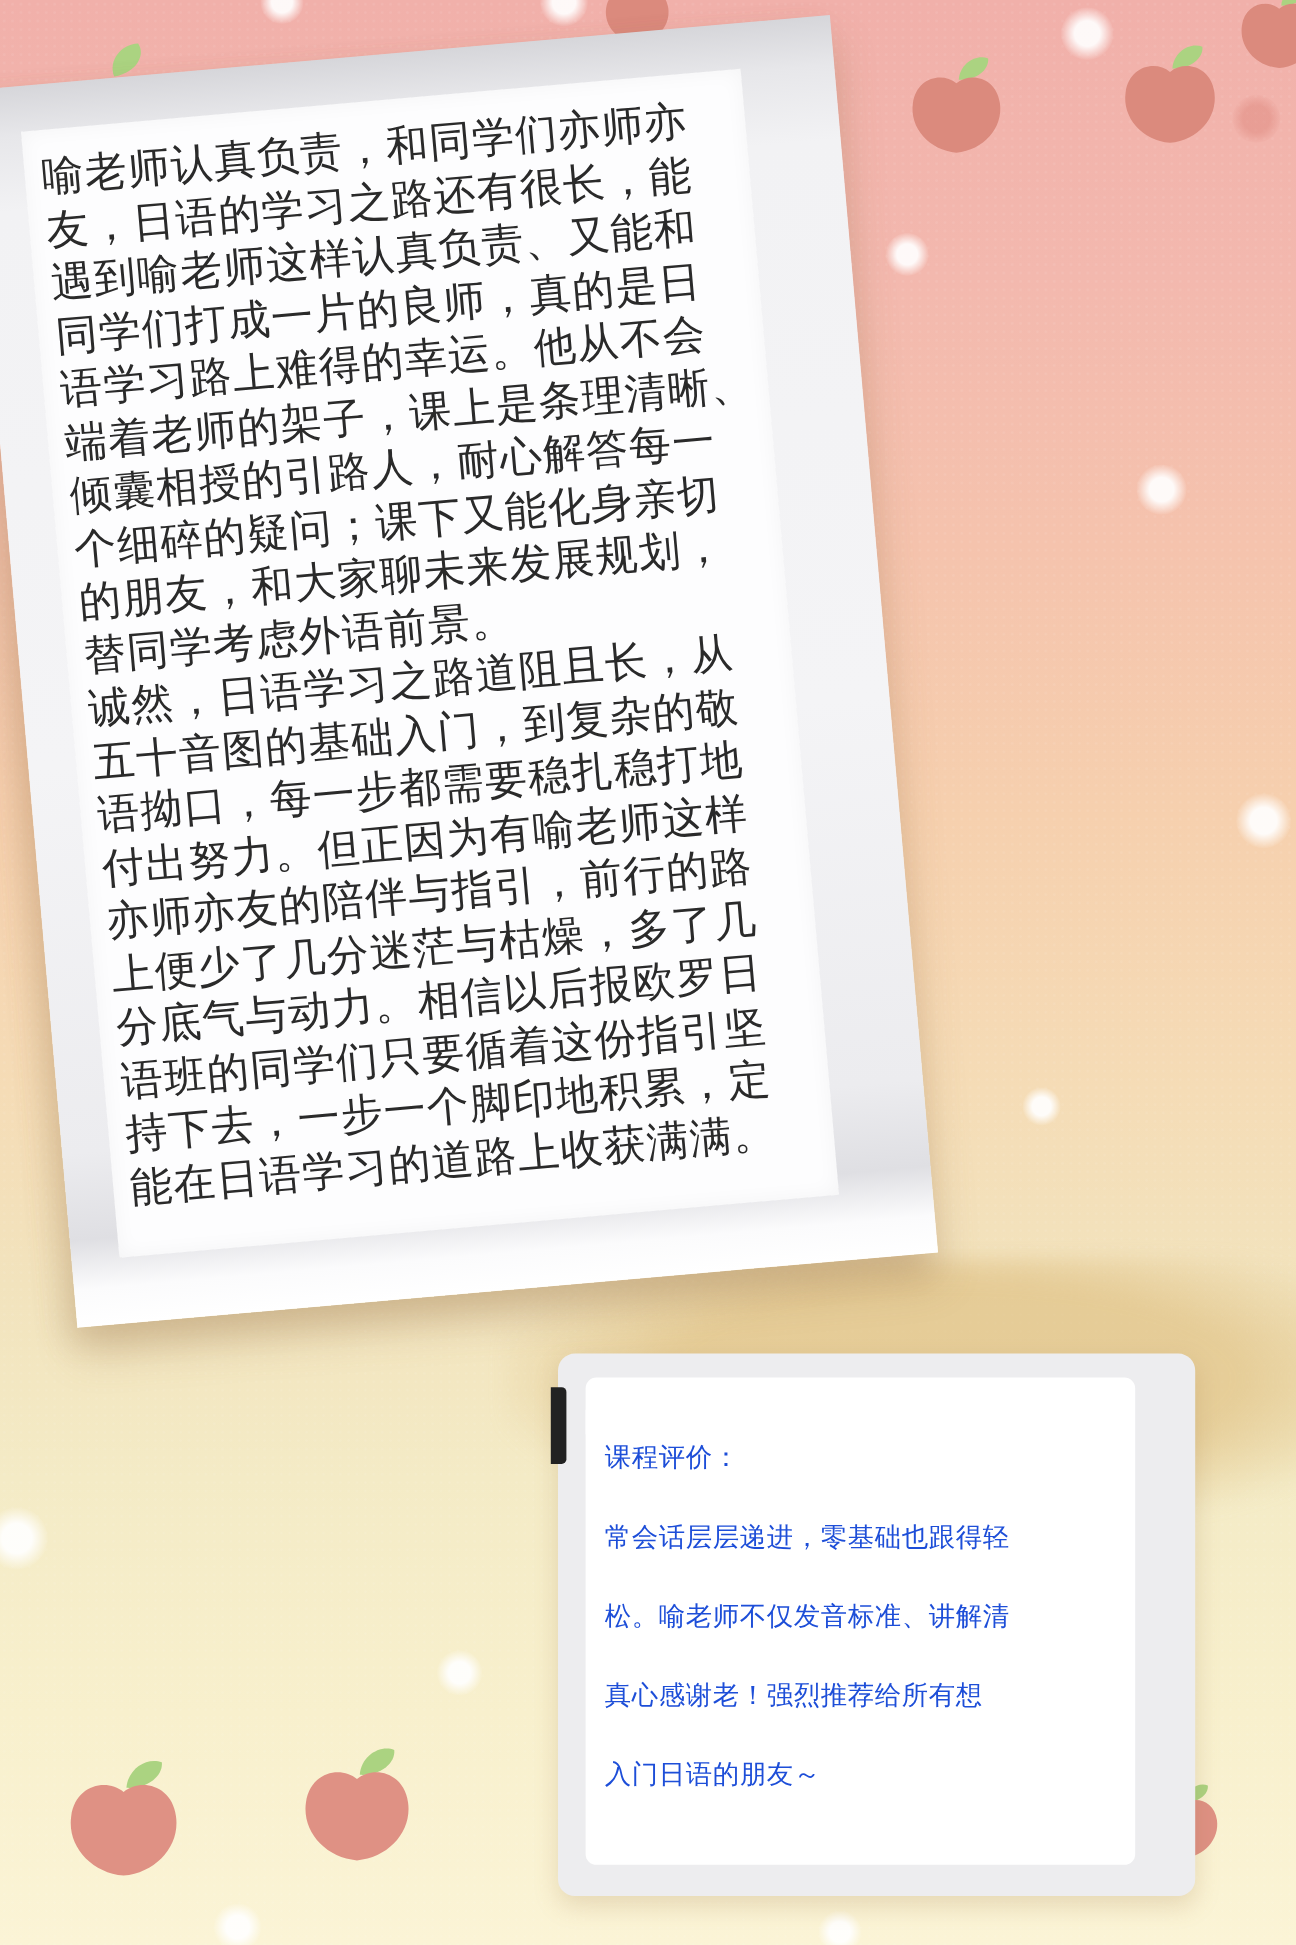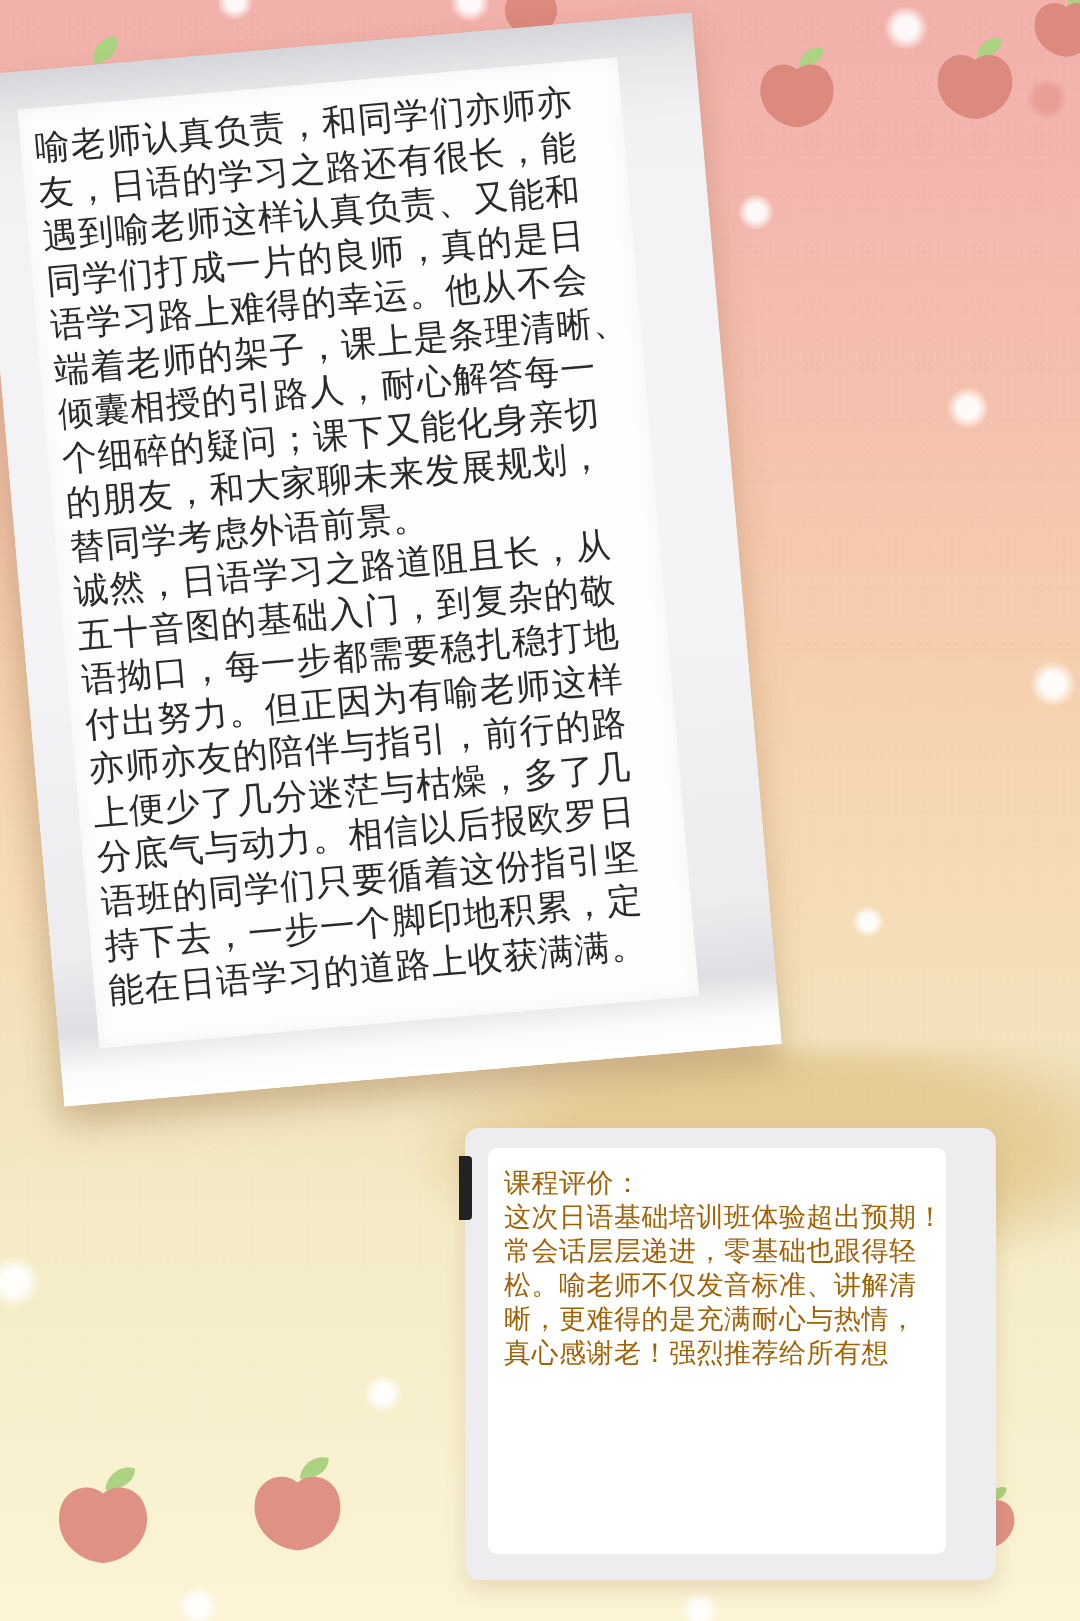--- a/index.html
+++ b/index.html
@@ -61,21 +61,21 @@
     background:#ffffff;border-radius:9px;
     padding:18px 8px 0 16px;box-sizing:border-box;overflow:hidden;
   }
   .bubble-tail{
     position:absolute;left:-15px;top:26px;width:0;height:0;
     border-top:11px solid transparent;border-bottom:11px solid transparent;
     border-right:16px solid #ffffff;
   }
   .review-line{
     white-space:nowrap;height:34px;line-height:34px;
-    font-size:27px;letter-spacing:.5px;color:#a16207;
+    font-size:22px;letter-spacing:.5px;color:#1d4ed8;margin-top:32px;
   }
 </style>
 </head>
 <body>
 
 <div class="stage">
 
   <div class="grain"></div>
 
   <div class="dot" style="left:217px;top:-16px;width:36px;height:36px;"></div>
@@ -164,22 +164,21 @@
         <div class="note-line">语班的同学们只要循着这份指引坚</div>
         <div class="note-line">持下去，一步一个脚印地积累，定</div>
         <div class="note-line">能在日语学习的道路上收获满满。</div>
       </div>
   </div>
 
   <div class="shot">
     <div class="bubble">
       <div class="bubble-tail"></div>
     <div class="review-line">课程评价：</div>
-        <div class="review-line">这次日语基础培训班体验超出预期！</div>
         <div class="review-line">常会话层层递进，零基础也跟得轻</div>
         <div class="review-line">松。喻老师不仅发音标准、讲解清</div>
-        <div class="review-line">晰，更难得的是充满耐心与热情，</div>
         <div class="review-line">真心感谢老！强烈推荐给所有想</div>
+        <div class="review-line">入门日语的朋友～</div>
       </div>
   </div>
   <div class="avatar-sliver"></div>
 
 </div>
 
 </body></html>

